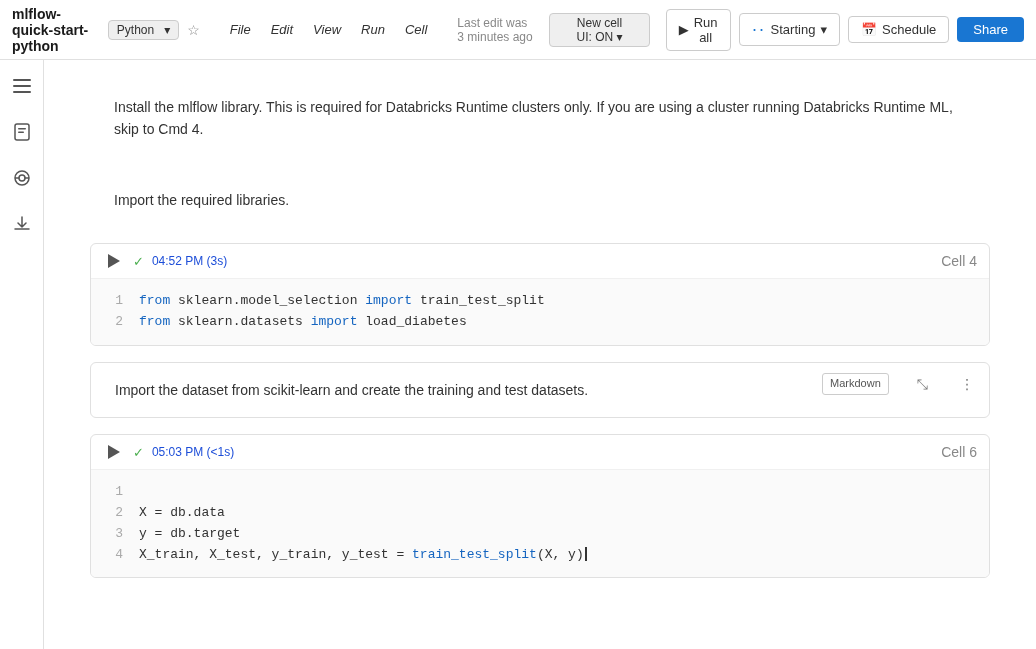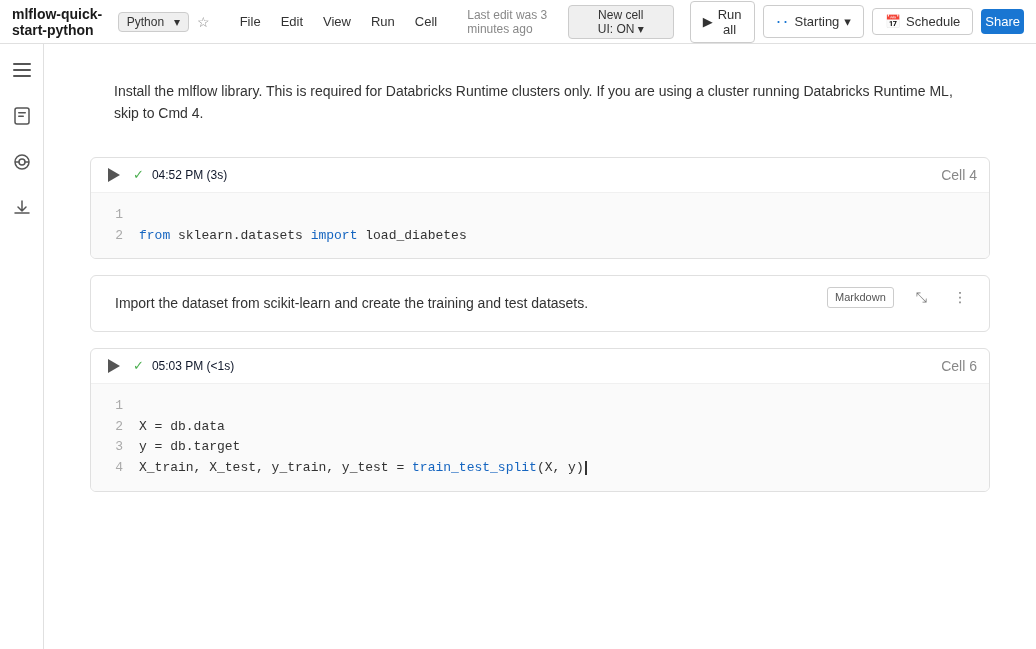--- a/index.html
+++ b/index.html
@@ -12,21 +12,21 @@
       flex-direction: column;
       height: 649px;
       overflow: hidden;
     }
 
     
     .top-bar {
       display: flex;
       align-items: center;
       padding: 0 12px;
-      height: 44px;
+      height: 60px;
       border-bottom: 1px solid #e0e0e0;
       gap: 8px;
       flex-shrink: 0;
     }
     .notebook-title {
       font-weight: 700;
       font-size: 14px;
       color: #1a1a1a;
     }
     .lang-badge {
@@ -43,20 +43,21 @@
     .star-icon {
       color: #888;
       font-size: 14px;
       cursor: pointer;
     }
     .menu-items {
       display: flex;
       align-items: center;
       gap: 0;
       margin-left: 12px;
+      font-style: italic;
     }
     .menu-item {
       padding: 4px 10px;
       font-size: 13px;
       color: #333;
       cursor: pointer;
     }
     .last-edit {
       font-size: 12px;
       color: #888;
@@ -106,21 +107,21 @@
       font-size: 13px;
       cursor: pointer;
       background: #fff;
       color: #333;
     }
     .btn-share {
       display: inline-flex;
       align-items: center;
       gap: 5px;
       border-radius: 4px;
-      padding: 5px 4px;
+      padding: 5px 16px;
       font-size: 13px;
       cursor: pointer;
       background: #1976d2;
       color: #fff;
       border: none;
       text-align: center;
     }
 
     
     .main-layout {
@@ -196,21 +197,21 @@
       cursor: pointer;
       color: #555;
       flex-shrink: 0;
     }
     .check-icon {
       color: #4caf50;
       font-size: 13px;
     }
     .cell-time {
       font-size: 12px;
-      color: #0f172a;
+      color: #1d4ed8;
     }
     .cell-label {
       margin-left: auto;
       font-size: 14px;
       color: #888;
     }
     .code-body {
       background: #fafafa;
       padding: 12px 16px;
       font-family: 'Courier New', Courier, monospace;
@@ -248,24 +249,24 @@
       padding: 16px 24px;
       font-size: 14px;
       color: #333;
       line-height: 1.6;
       max-width: 900px;
       margin: 0 auto 16px auto;
     }
     .markdown-toolbar {
       position: absolute;
       top: 8px;
-      right: 18px;
-      display: flex;
-      align-items: center;
-      gap: 18px;
+      right: 11px;
+      display: flex;
+      align-items: center;
+      gap: 24px;
     }
     .md-badge {
       border: 1px solid #ccc;
       border-radius: 3px;
       padding: 1px 7px;
       font-size: 11px;
       color: #555;
       background: #fff;
       cursor: pointer;
     }
@@ -349,35 +350,39 @@
       </svg>
     </div>
   </div>
 
   <div class="notebook-content">
 
     <div class="markdown-cell">
       <span>Install the mlflow library. This is required for Databricks Runtime clusters only. If you are using a cluster running Databricks Runtime ML, skip to Cmd 4.</span>
     </div>
 
+    <div class="markdown-cell">
+      <span>Import the required libraries.</span>
+    </div>
 
     <div class="code-cell">
       <div class="code-cell-header">
         <div class="run-btn">
           <svg width="12" height="14" viewBox="0 0 12 14" fill="#555">
               <polygon points="0,0 12,7 0,14"></polygon>
             </svg>
         </div>
         <span class="check-icon">✓</span>
         <span class="cell-time">04:52 PM (3s)</span>
         <span class="cell-label">Cell 4</span>
       </div>
       <div class="code-body">
         <div class="line-row">
           <span class="line-num">1</span>
+          <span class="line-code"><span class="kw">from</span> sklearn.model_selection <span class="kw">import</span> train_test_split</span>
         </div>
         <div class="line-row">
           <span class="line-num">2</span>
           <span class="line-code"><span class="kw">from</span> sklearn.datasets <span class="kw">import</span> load_diabetes</span>
         </div>
       </div>
     </div>
 
     <div class="markdown-cell-selected">
       <div class="markdown-toolbar">

